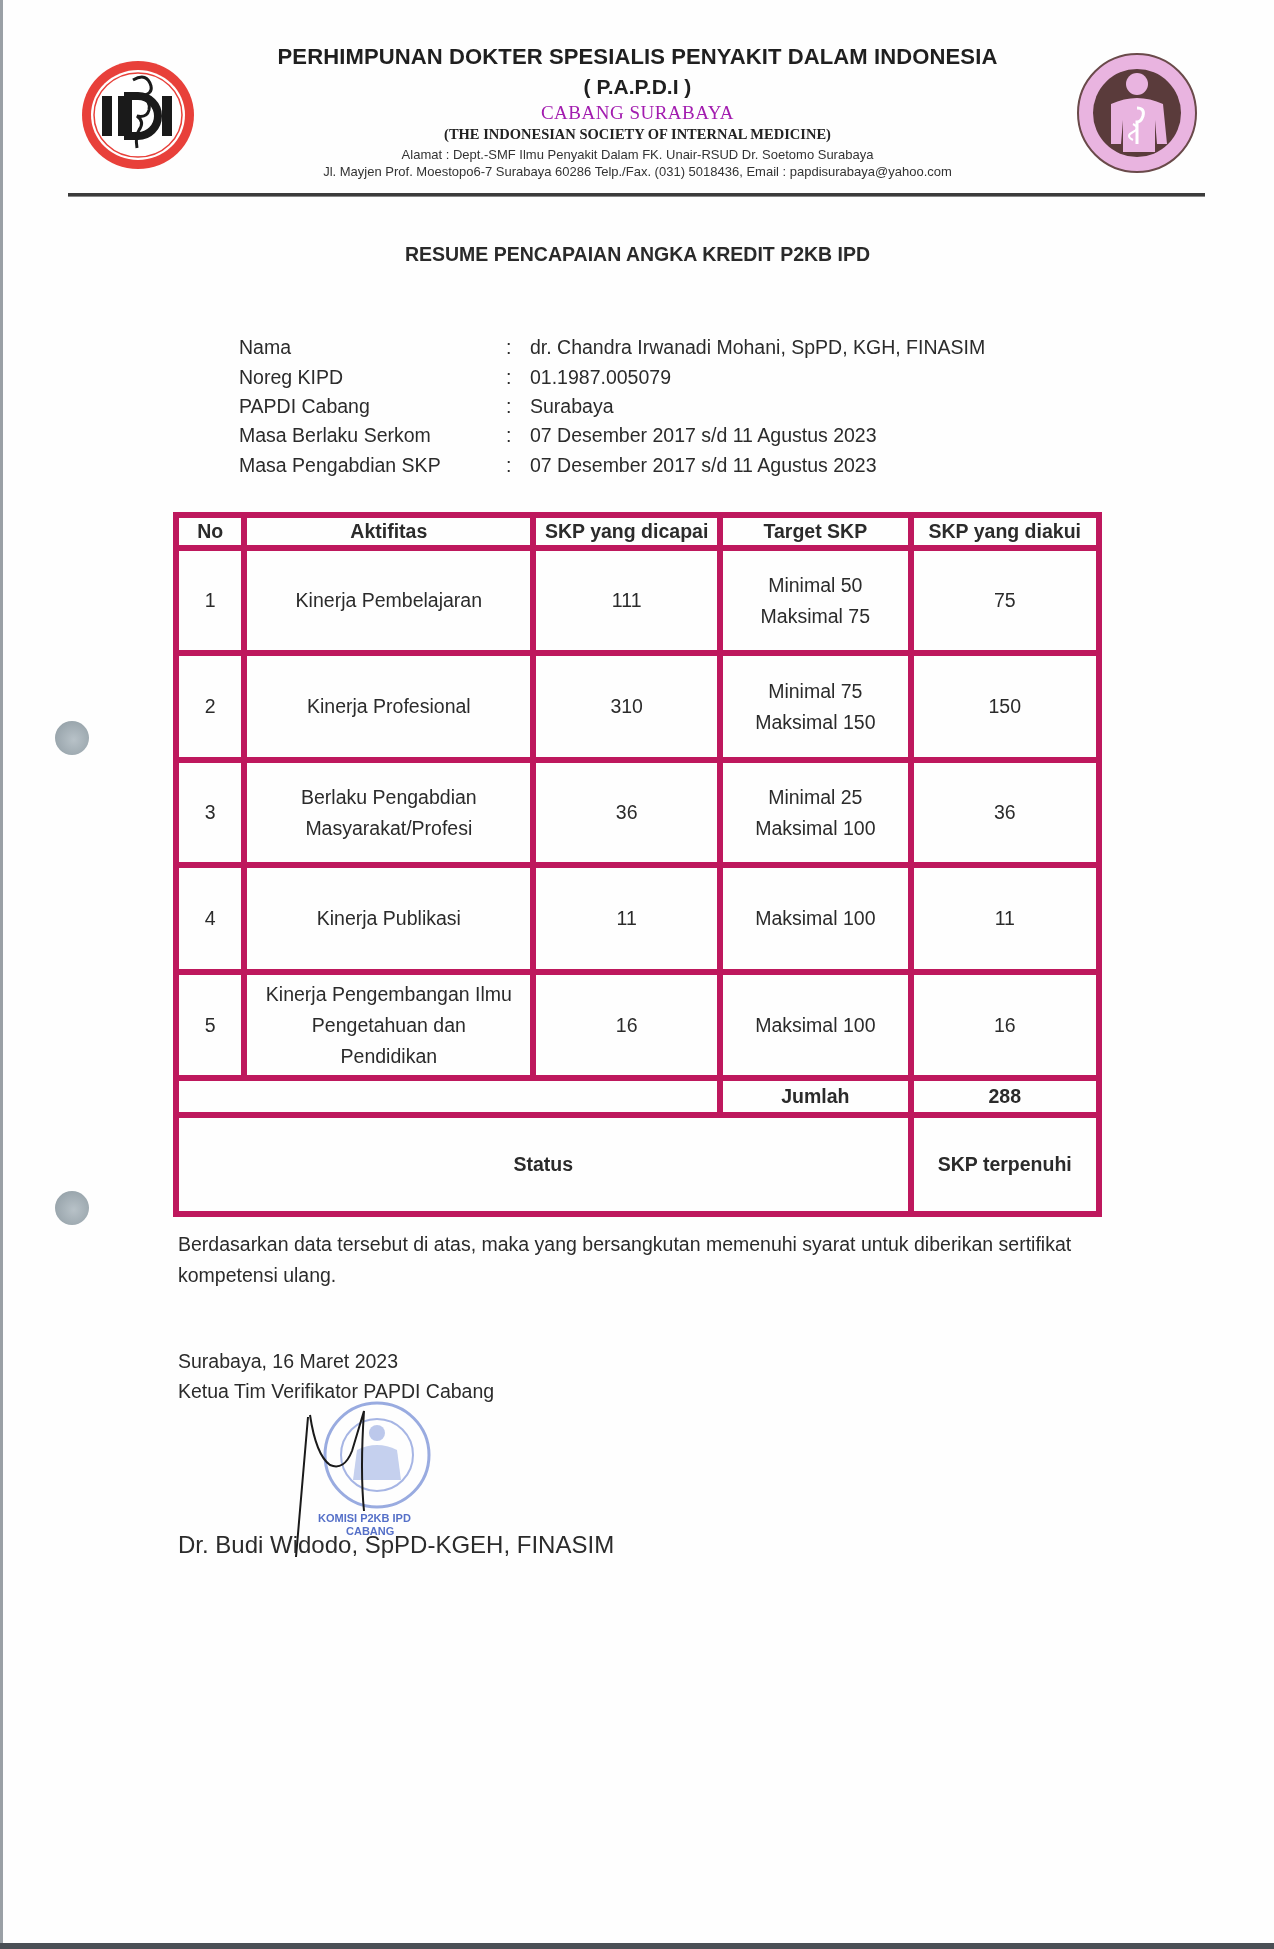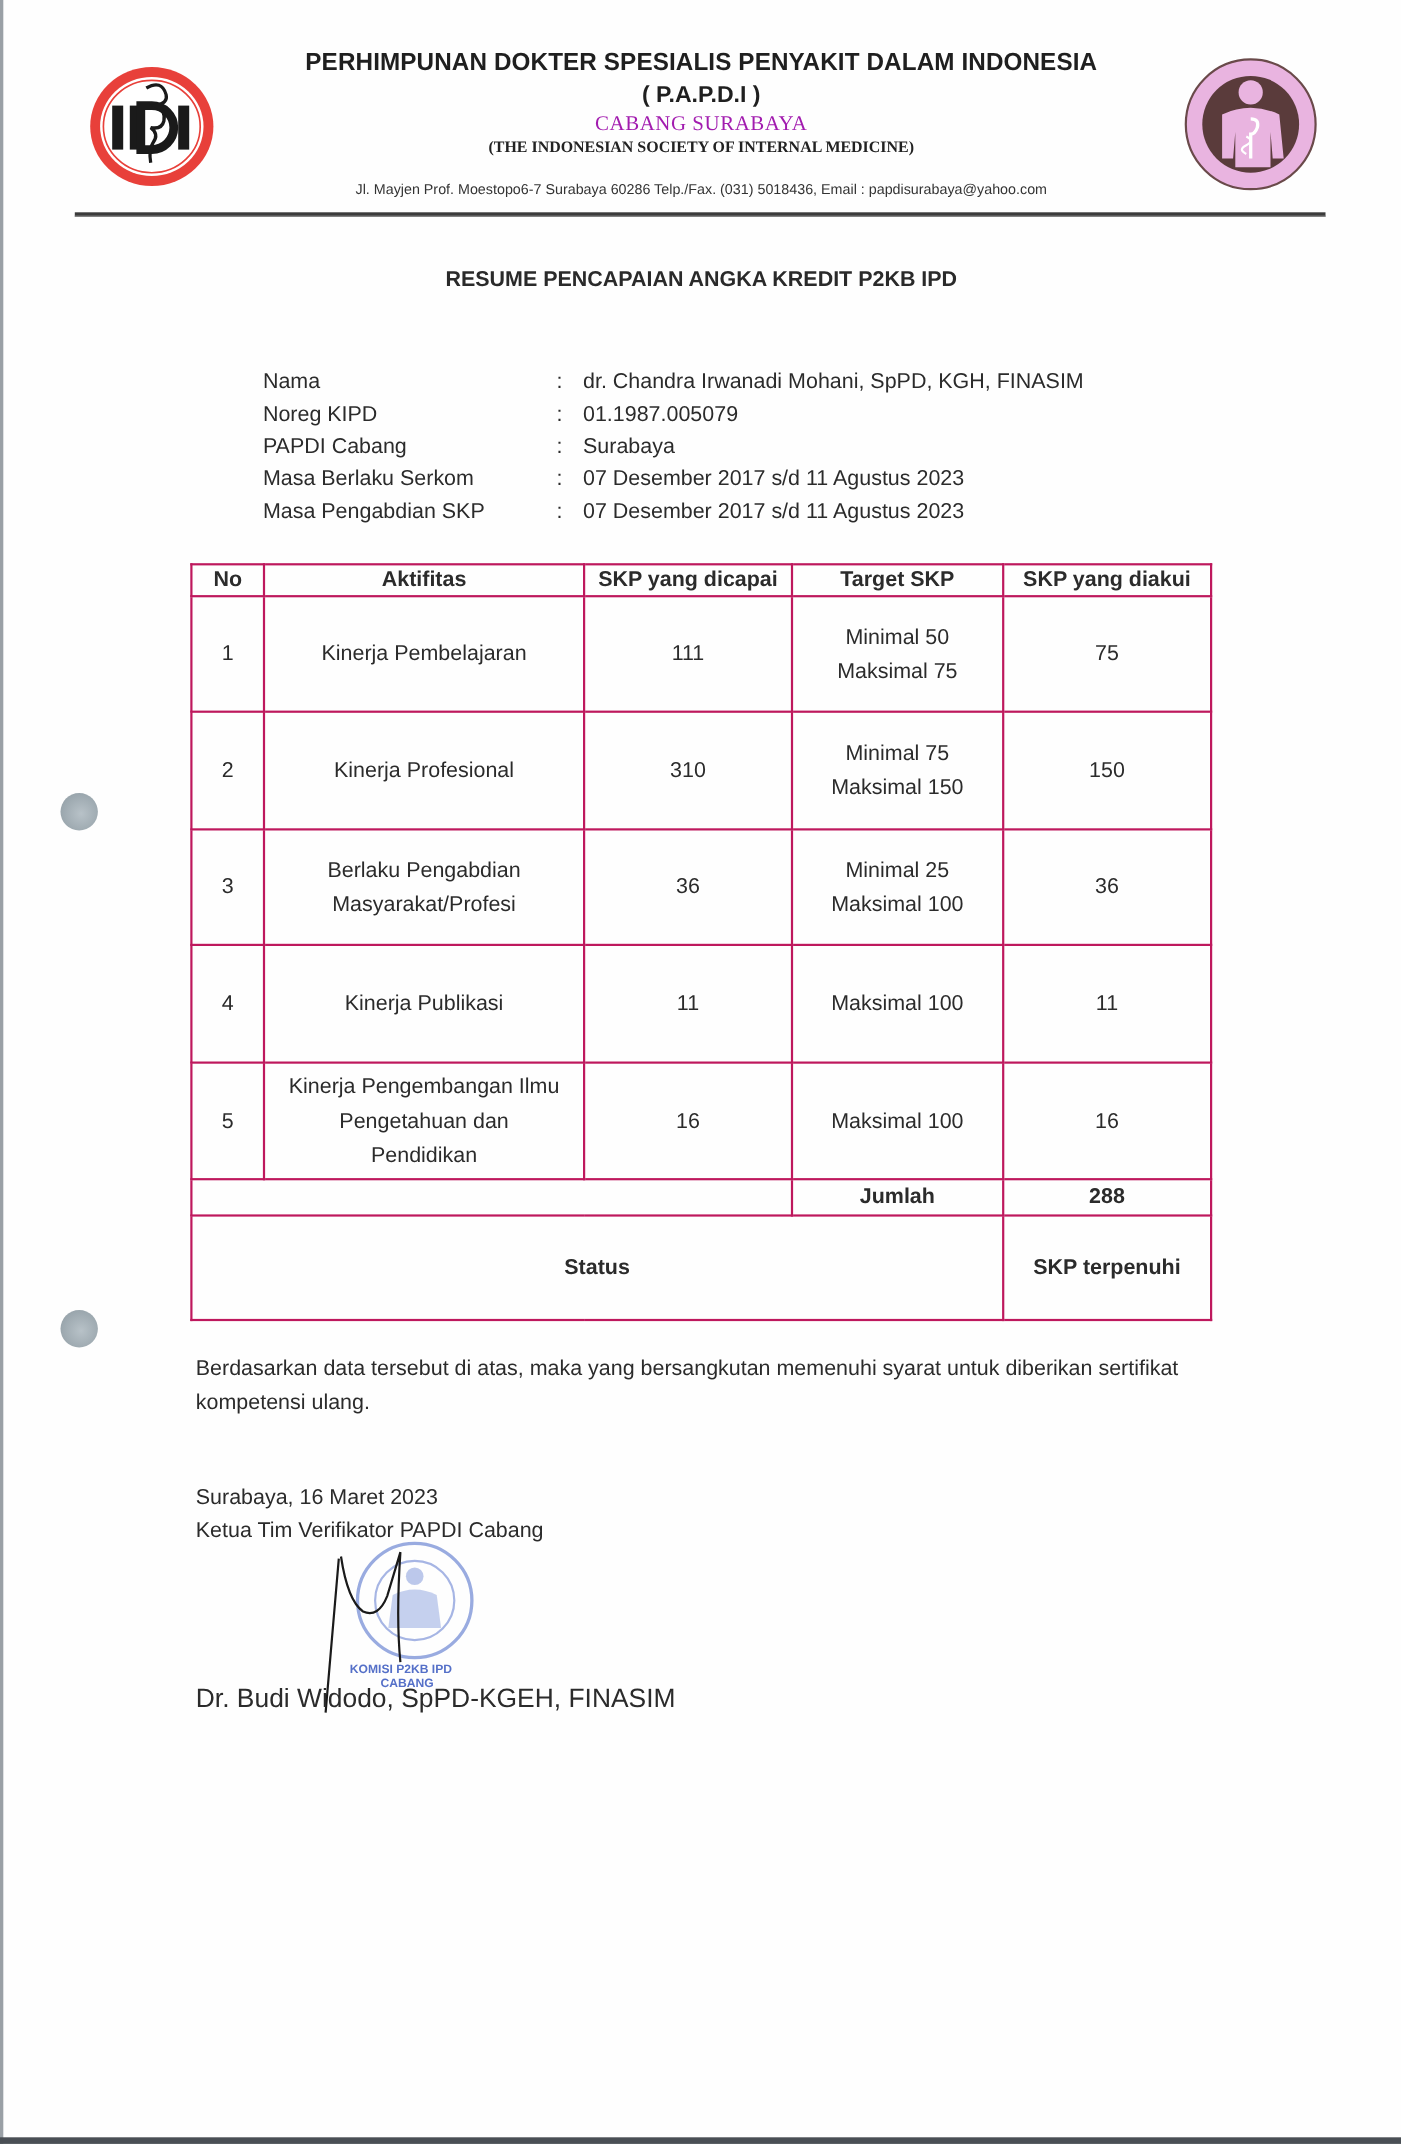--- a/index.html
+++ b/index.html
@@ -18,21 +18,21 @@
   .hdr-society { left:160px; width:955px; top:126px; text-align:center; font-family:"Liberation Serif", serif; font-weight:bold; font-size:14.5px; color:#222; }
   .hdr-addr1 { left:160px; width:955px; top:147px; text-align:center; font-size:13px; color:#333; }
   .hdr-addr2 { left:160px; width:955px; top:164px; text-align:center; font-size:13px; color:#333; }
   .hdr-rule { left:68px; width:1137px; top:193px; height:3px; background:#3b3b3b; border-bottom:1px solid #888; }
   .doc-title { left:160px; width:955px; top:243px; text-align:center; font-weight:bold; font-size:19.5px; color:#2a2a2a; }
   .info-row { position:absolute; left:239px; font-size:19.5px; color:#2b2b2b; height:28px; line-height:28px; }
   .info-label { position:absolute; left:0; width:260px; white-space:nowrap; }
   .info-colon { position:absolute; left:267px; }
   .info-val { position:absolute; left:291px; white-space:nowrap; }
   table.skp { position:absolute; left:173px; top:512px; width:929px; border-collapse:collapse; font-size:19.5px; color:#2b2b2b; }
-  table.skp td, table.skp th { border:2px solid #be185d; text-align:center; vertical-align:middle; padding:0 4px; line-height:31px; }
+  table.skp td, table.skp th { border:6px solid #be185d; text-align:center; vertical-align:middle; padding:0 4px; line-height:31px; }
   table.skp th { font-weight:bold; height:27px; line-height:27px; }
   .col-no { width:58px; } .col-akt { width:288px; } .col-cap { width:186px; } .col-tgt { width:188px; } .col-aku { width:185px; }
   .jml td { font-weight:bold; height:26px; line-height:26px; }
   .stat td { font-weight:bold; height:93px; }
   .para { left:178px; width:930px; top:1229px; font-size:19.5px; line-height:31px; color:#2b2b2b; }
   .sign-date { left:178px; top:1350px; font-size:19.5px; color:#2b2b2b; }
   .sign-role { left:178px; top:1380px; font-size:19.5px; color:#2b2b2b; }
   .sign-name { left:178px; top:1531px; font-size:24px; color:#2b2b2b; white-space:nowrap; }
   .stamp { left:322px; top:1400px; width:110px; height:110px; }
   .stamp-text { left:318px; top:1512px; font-size:11px; font-weight:bold; color:#5570c8; }
@@ -62,20 +62,21 @@
     <circle cx="62" cy="32" r="11" fill="#e9b4e0"></circle>
     <path d="M36 52 q26 -12 52 0 l4 40 h-10 l-2 -24 v32 h-32 v-32 l-2 24 h-10 z" fill="#e9b4e0"></path>
     <path d="M62 56 q8 0 6 8 q-2 6 -6 6 v22" fill="none" stroke="#ffffff" stroke-width="3"></path>
     <path d="M58 72 q8 4 0 8 q-8 4 0 8" fill="none" stroke="#ffffff" stroke-width="2"></path>
   </svg>
 
   <div class="abs hdr-title">PERHIMPUNAN DOKTER SPESIALIS PENYAKIT DALAM INDONESIA</div>
   <div class="abs hdr-abbr">( P.A.P.D.I )</div>
   <div class="abs hdr-branch">CABANG SURABAYA</div>
   <div class="abs hdr-society">(THE INDONESIAN SOCIETY OF INTERNAL MEDICINE)</div>
+  <div class="abs hdr-addr1">Alamat : Dept.-SMF Ilmu Penyakit Dalam FK. Unair-RSUD Dr. Soetomo Surabaya</div>
   <div class="abs hdr-addr2">Jl. Mayjen Prof. Moestopo6-7 Surabaya 60286 Telp./Fax. (031) 5018436,  Email : papdisurabaya@yahoo.com</div>
   <div class="abs hdr-rule"></div>
 
   <div class="abs doc-title">RESUME PENCAPAIAN ANGKA KREDIT P2KB IPD</div>
 
   <div class="info-row" style="top:333px;">
     <span class="info-label">Nama</span>
     <span class="info-colon">:</span>
     <span class="info-val">dr. Chandra Irwanadi Mohani, SpPD, KGH, FINASIM</span>
   </div>

